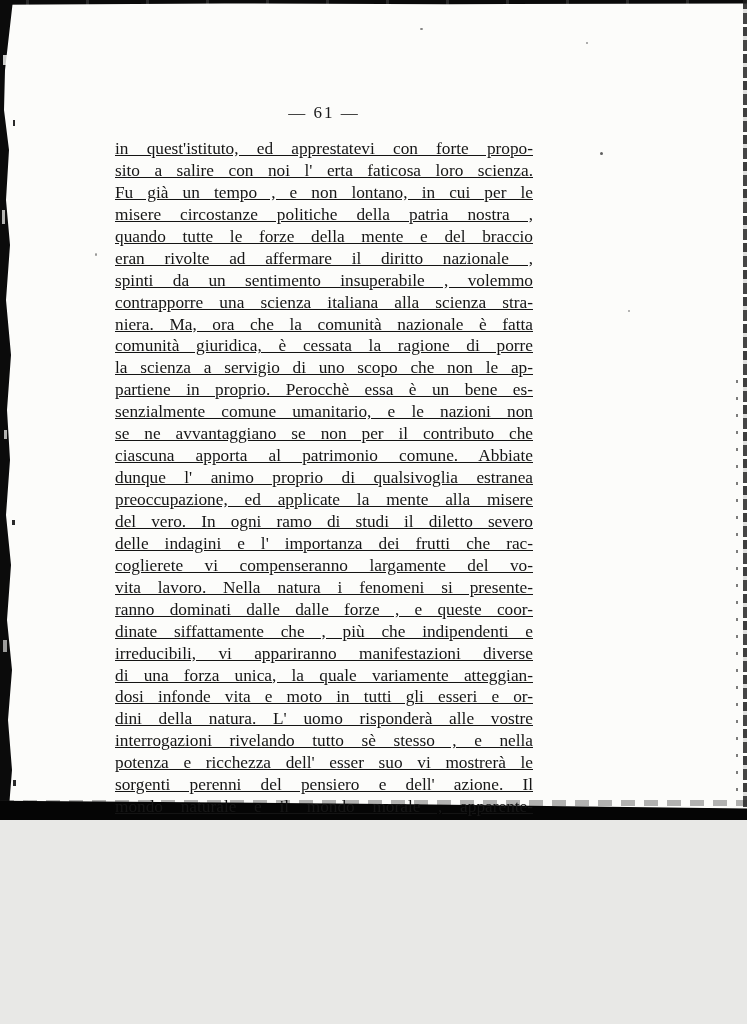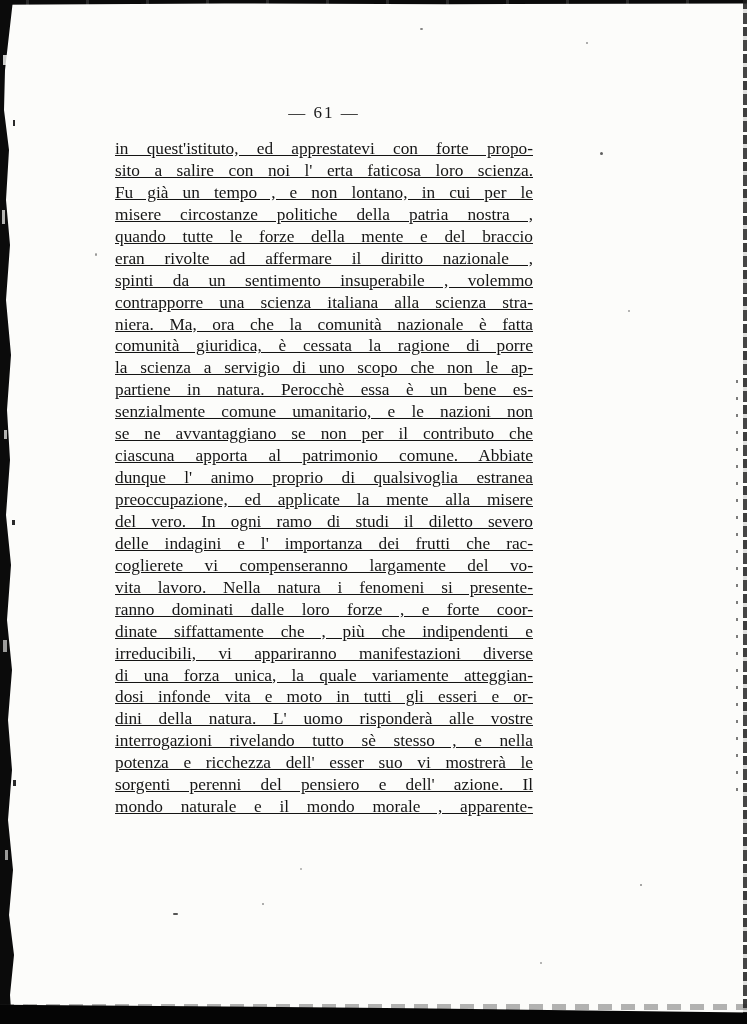--- a/index.html
+++ b/index.html
@@ -1,18 +1,18 @@
 <!DOCTYPE html>
 <html><head>
 <meta charset="utf-8">
 <style>
   html,body{margin:0;padding:0;background:#e8e8e6;}
   .scan{
     position:relative;
-    width:747px;height:1024px;
+    width:747px;height:820px;
     background:#fcfcfa;
     overflow:hidden;
     font-family:"Liberation Serif", serif;
     color:#141414;
   }
   
   .edge-top{
     position:absolute;top:0;left:0;width:747px;height:5px;
     background:
       repeating-linear-gradient(to right, #0a0a0a 0 26px, #2a2a2a 26px 29px, #0a0a0a 29px 60px);
@@ -96,31 +96,31 @@
       <div class="text-line">sito a salire con noi l' erta faticosa loro scienza.</div>
       <div class="text-line">Fu già un tempo , e non lontano, in cui per le</div>
       <div class="text-line">misere circostanze politiche della patria nostra ,</div>
       <div class="text-line">quando tutte le forze della mente e del braccio</div>
       <div class="text-line">eran rivolte ad affermare il diritto nazionale ,</div>
       <div class="text-line">spinti da un sentimento insuperabile , volemmo</div>
       <div class="text-line">contrapporre una scienza italiana alla scienza stra-</div>
       <div class="text-line">niera. Ma, ora che la comunità nazionale è fatta</div>
       <div class="text-line">comunità giuridica, è cessata la ragione di porre</div>
       <div class="text-line">la scienza a servigio di uno scopo che non le ap-</div>
-      <div class="text-line">partiene in natura. Perocchè essa è un bene es-</div>
+      <div class="text-line">partiene in proprio. Perocchè essa è un bene es-</div>
       <div class="text-line">senzialmente comune umanitario, e le nazioni non</div>
       <div class="text-line">se ne avvantaggiano se non per il contributo che</div>
       <div class="text-line">ciascuna apporta al patrimonio comune. Abbiate</div>
       <div class="text-line">dunque l' animo proprio di qualsivoglia estranea</div>
       <div class="text-line">preoccupazione, ed applicate la mente alla misere</div>
       <div class="text-line">del vero. In ogni ramo di studi il diletto severo</div>
       <div class="text-line">delle indagini e l' importanza dei frutti che rac-</div>
       <div class="text-line">coglierete vi compenseranno largamente del vo-</div>
       <div class="text-line">vita lavoro. Nella natura i fenomeni si presente-</div>
-      <div class="text-line">ranno dominati dalle loro forze , e forte coor-</div>
+      <div class="text-line">ranno dominati dalle dalle forze , e queste coor-</div>
       <div class="text-line">dinate siffattamente che , più che indipendenti e</div>
       <div class="text-line">irreducibili, vi appariranno manifestazioni diverse</div>
       <div class="text-line">di una forza unica, la quale variamente atteggian-</div>
       <div class="text-line">dosi infonde vita e moto in tutti gli esseri e or-</div>
       <div class="text-line">dini della natura. L' uomo risponderà alle vostre</div>
       <div class="text-line">interrogazioni rivelando tutto sè stesso , e nella</div>
       <div class="text-line">potenza e ricchezza dell' esser suo vi mostrerà le</div>
       <div class="text-line">sorgenti perenni del pensiero e dell' azione. Il</div>
       <div class="text-line">mondo naturale e il mondo morale , apparente-</div>
     </div>

